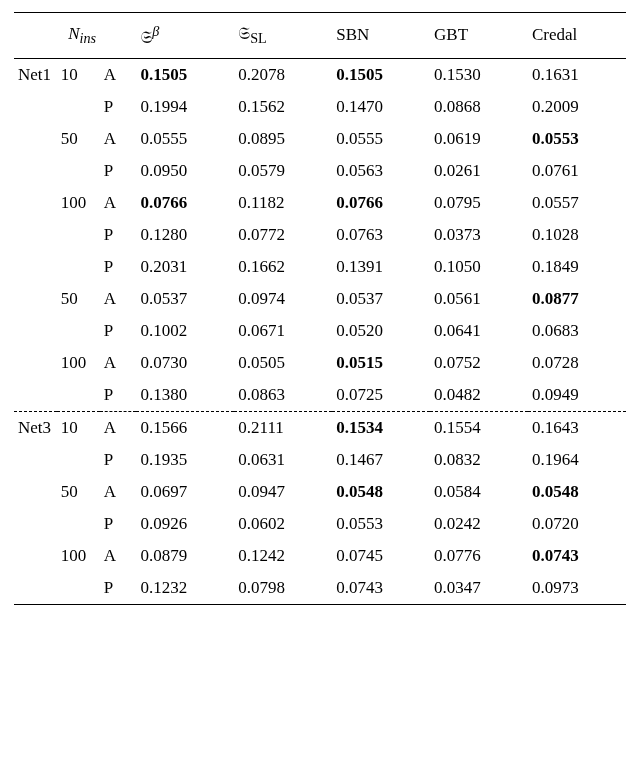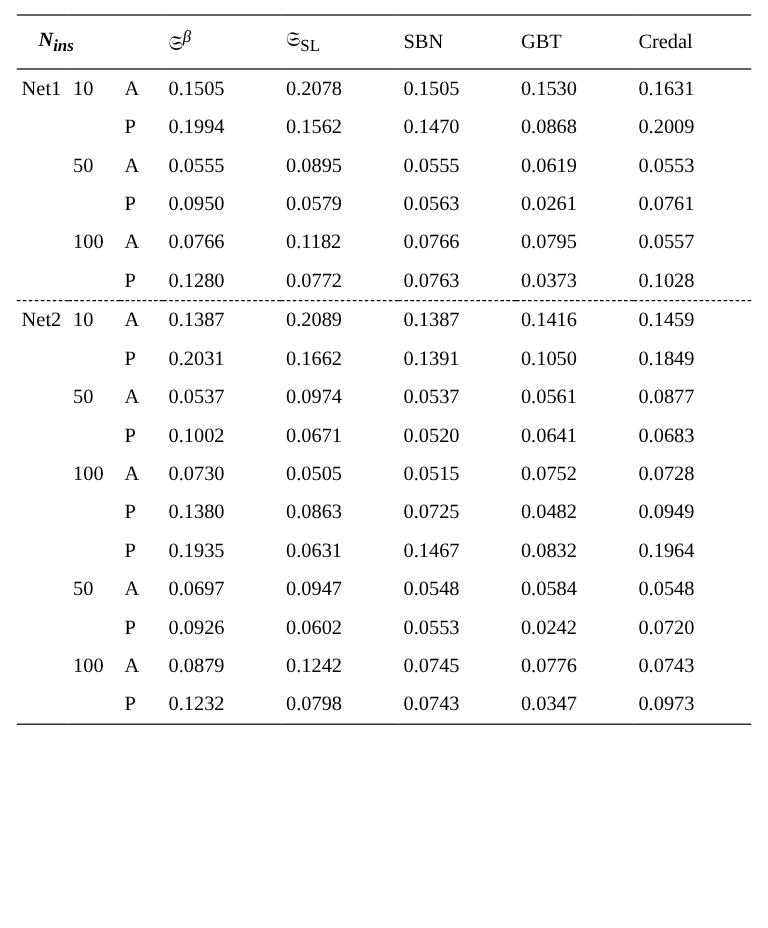--- a/index.html
+++ b/index.html
@@ -28,29 +28,28 @@
     border-bottom: 1px solid #000;
     padding-top: 10px;
     padding-bottom: 10px;
   }
   tbody tr:last-child td {
     border-bottom: 1px solid #000;
   }
   .dashed-top td {
     border-top: 1px dashed #000;
   }
-  .bold { font-weight: normal; }
+  .bold { font-weight: bold; }
   .col-net   { width: 7%; }
   .col-nins  { width: 7%; }
   .col-ap    { width: 6%; }
   .col-val   { width: 16%; }
   .hdr-nins {
-    text-align: left;
+    text-align: center;
     padding-left: 18px;
-    font-weight: bold;
   }
   .num { font-variant-numeric: tabular-nums; }
 </style>
 </head>
 <body>
 
 <table>
   <colgroup>
     <col class="col-net">
     <col class="col-nins">
@@ -125,30 +124,20 @@
       <tr>
         <td></td>
         <td></td>
         <td>P</td>
         <td class="num">0.1280</td>
         <td class="num">0.0772</td>
         <td class="num">0.0763</td>
         <td class="num">0.0373</td>
         <td class="num">0.1028</td>
       </tr>
-      <tr class="dashed-top">
-        <td>Net2</td>
-        <td>10</td>
-        <td>A</td>
-        <td class="num bold">0.1387</td>
-        <td class="num">0.2089</td>
-        <td class="num bold">0.1387</td>
-        <td class="num">0.1416</td>
-        <td class="num">0.1459</td>
-      </tr>
       <tr>
         <td></td>
         <td></td>
         <td>P</td>
         <td class="num">0.2031</td>
         <td class="num">0.1662</td>
         <td class="num">0.1391</td>
         <td class="num">0.1050</td>
         <td class="num">0.1849</td>
       </tr>
@@ -185,20 +174,30 @@
       <tr>
         <td></td>
         <td></td>
         <td>P</td>
         <td class="num">0.1380</td>
         <td class="num">0.0863</td>
         <td class="num">0.0725</td>
         <td class="num">0.0482</td>
         <td class="num">0.0949</td>
       </tr>
+      <tr class="dashed-top">
+        <td>Net3</td>
+        <td>10</td>
+        <td>A</td>
+        <td class="num">0.1566</td>
+        <td class="num">0.2111</td>
+        <td class="num bold">0.1534</td>
+        <td class="num">0.1554</td>
+        <td class="num">0.1643</td>
+      </tr>
       <tr>
         <td></td>
         <td></td>
         <td>P</td>
         <td class="num">0.1935</td>
         <td class="num">0.0631</td>
         <td class="num">0.1467</td>
         <td class="num">0.0832</td>
         <td class="num">0.1964</td>
       </tr>

